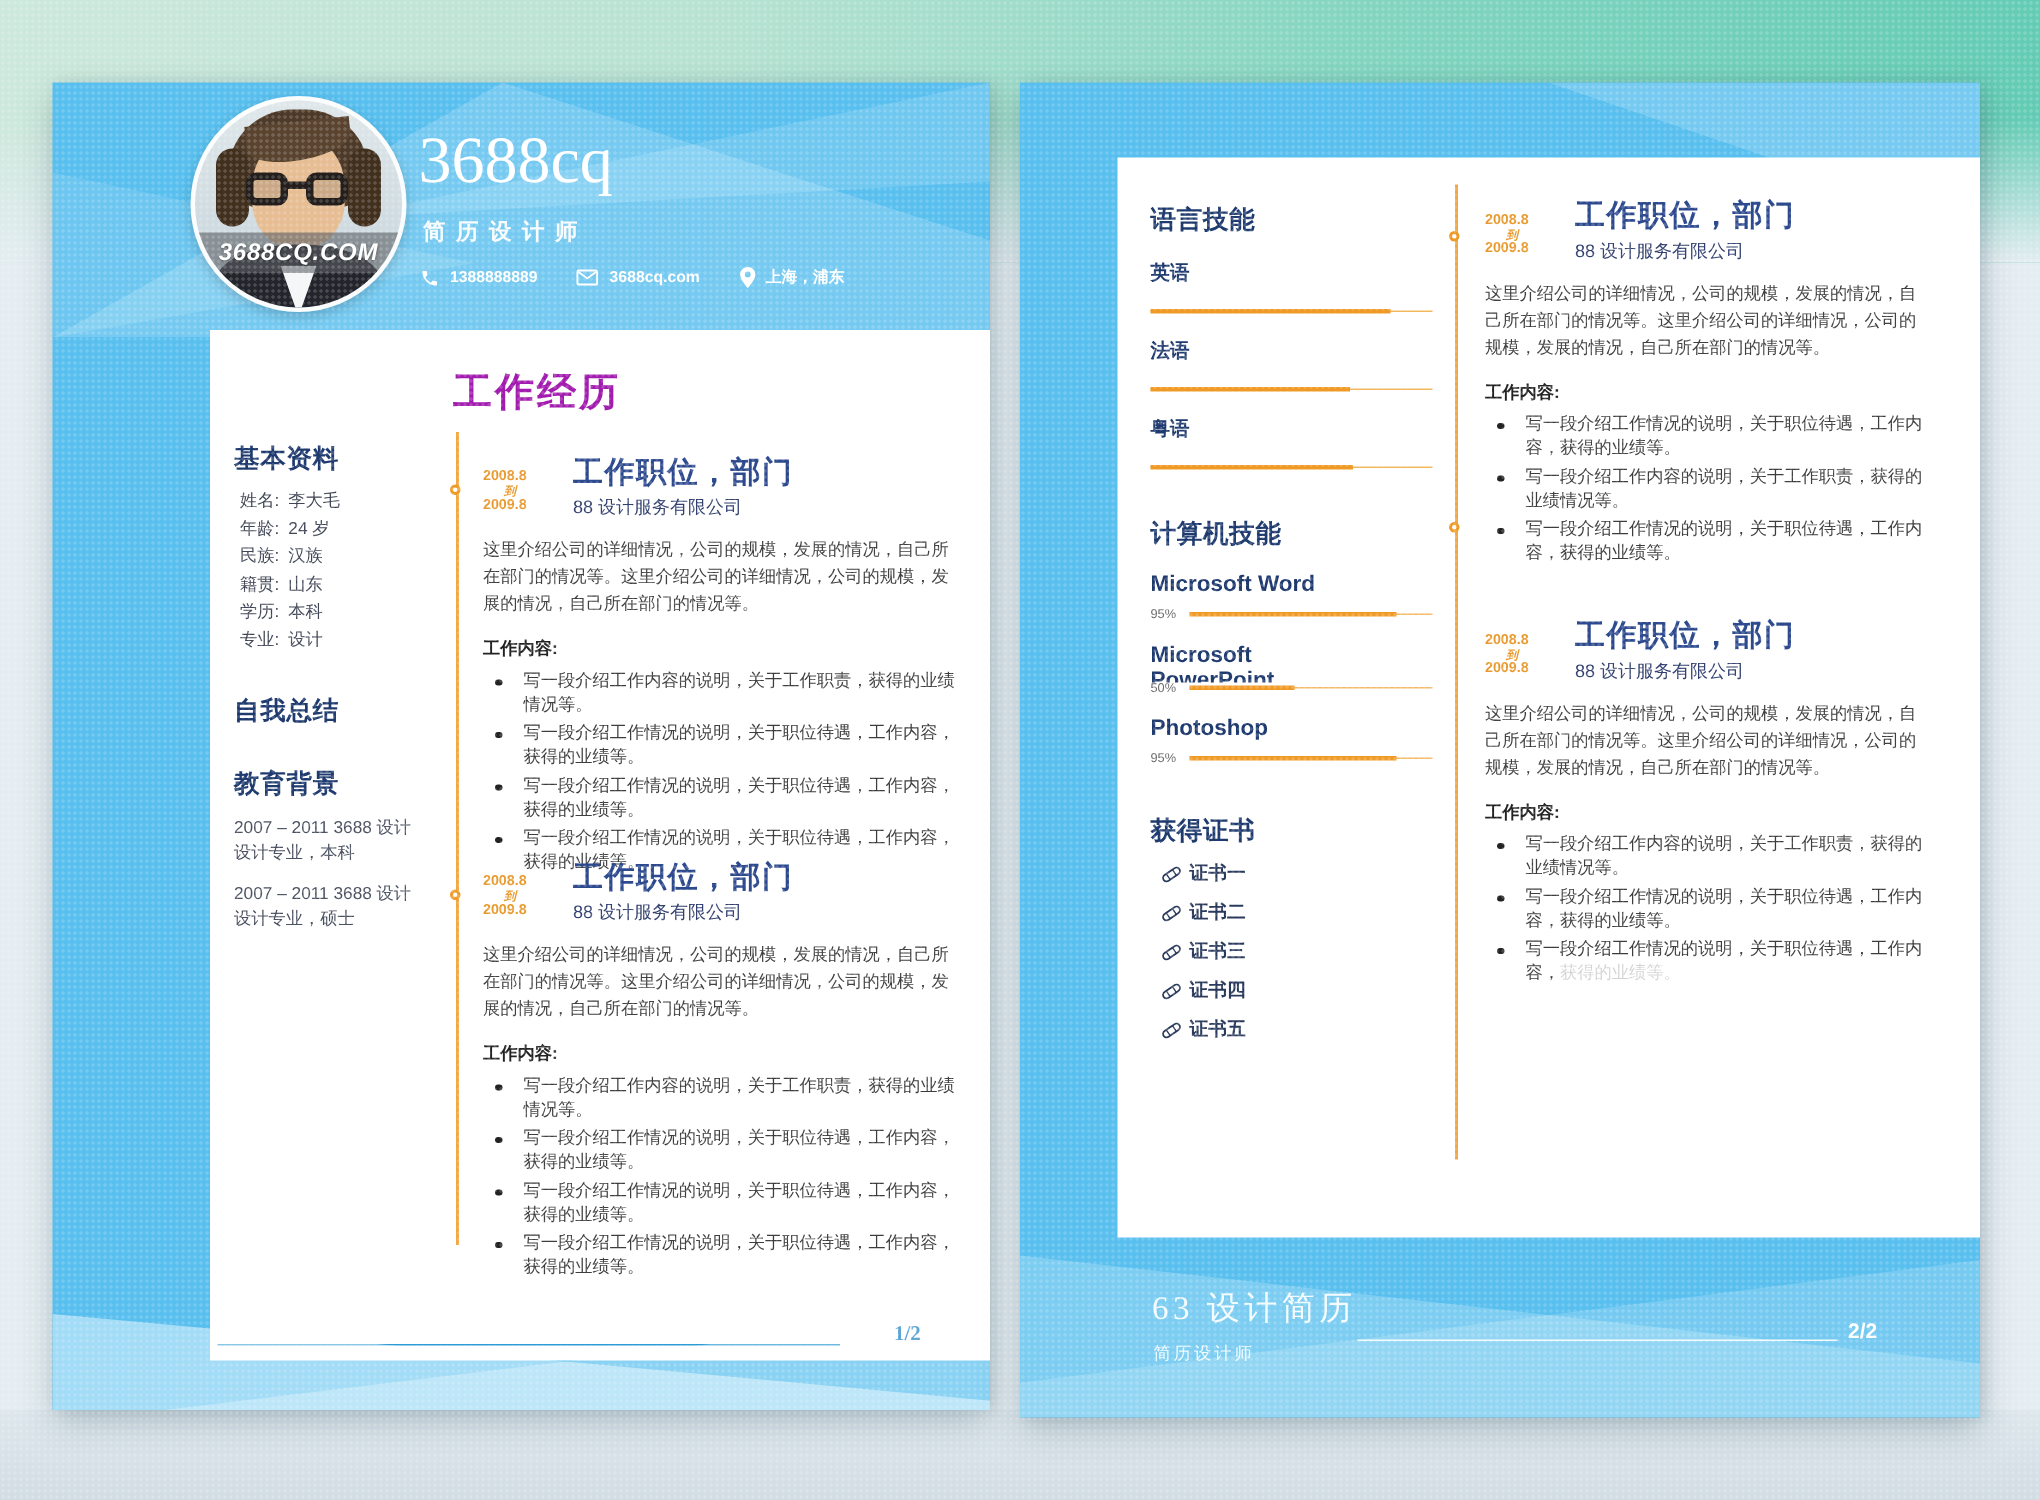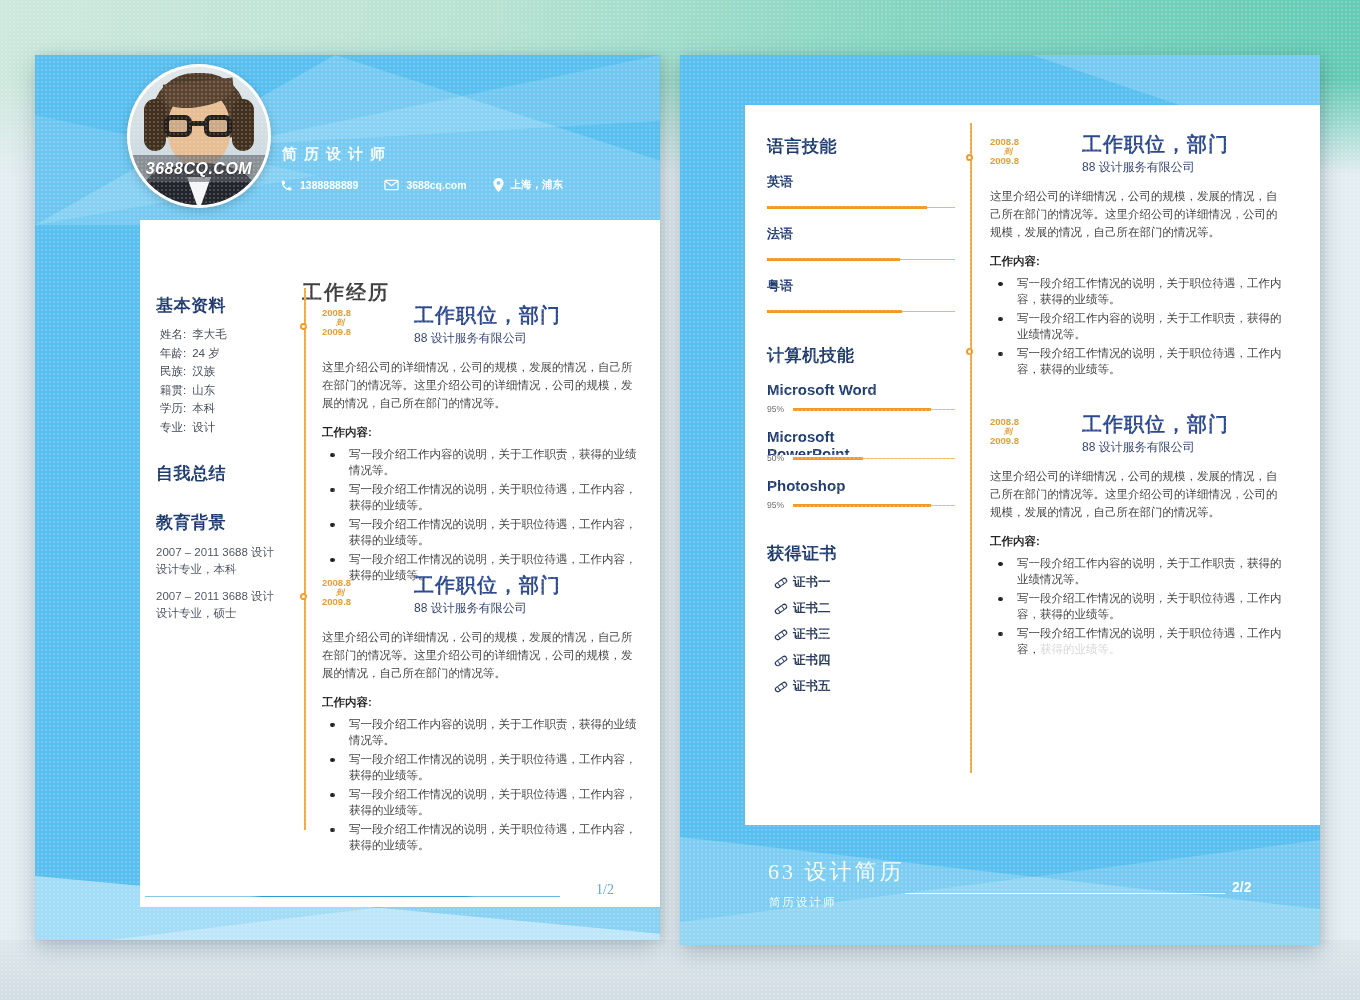--- a/index.html
+++ b/index.html
@@ -88,59 +88,59 @@
     color:#fff; font-size:10.5px; font-weight:bold; align-items:center; }
   .h-contact .ci { display:flex; align-items:center; gap:7px; }
   .h-contact svg { display:block; }
 
   
   .card { position:absolute; background:#fff; }
   #card1 { left:105px; top:165px; width:520px; height:687px; }
   #card2 { left:65px; top:50px; width:575px; height:720px; overflow:hidden; }
 
   .sec-title { color:#1e3a6e; font-weight:bold; font-size:17px; letter-spacing:.5px; }
-  .work-title { position:absolute; left:162px; top:24px; color:#404040; font-weight:bold;
-    font-size:20px; letter-spacing:2px;margin-top:35px; }
+  .work-title { position:absolute; left:162px; top:24px; color:#a21caf; font-weight:bold;
+    font-size:26px; letter-spacing:2px; }
 
   
   .col1 { position:absolute; left:16px; top:74px; width:140px; }
   .kv { font-size:11.5px; color:#3f4554; line-height:18.5px; padding-left:4px; }
   .kv .k { margin-right:6px; }
   .block-gap { margin-top:26px; }
   .summary-text { margin-top:10px; font-size:11.5px; color:#4a5160; line-height:18.5px; }
   .edu-item { margin-top:10px; font-size:11.5px; color:#4a5160; line-height:17px; }
 
   
   .tl { position:absolute; width:1.5px; background:#f2a844; }
   .tl-dot { position:absolute; width:7px; height:7px; border:2px solid #f09a26;
     border-radius:50%; background:#fff; }
 
   
   .exp { position:absolute; }
-  .exp-head { display:flex; align-items:flex-start;gap:32px; }
+  .exp-head { display:flex; align-items:center; }
   .exp-date { width:50px; flex:none; color:#e89a2e; font-size:9.5px; font-weight:bold;
     line-height:10.5px; text-align:left; padding-top:4px; }
   .exp-date .sep { display:block; font-size:8px; font-style:italic; padding-left:14px;
     line-height:8px; }
   .exp-ht { margin-left:10px; }
   .exp-title { color:#2e4a8f; font-size:20px; font-weight:600; letter-spacing:1px; line-height:22px; }
   .exp-co { color:#32406f; font-size:12px; margin-top:4px; }
   .exp-desc { margin-top:11px; font-size:11.5px; color:#404040; line-height:18px; }
   .exp-label { margin-top:13px; font-size:11.5px; font-weight:bold; color:#222; }
   .exp-ul { margin-top:7px; list-style:none; }
   .exp-ul li { position:relative; padding-left:27px; font-size:11.5px; color:#3d3d3d;
     line-height:15.5px; margin-bottom:4px; }
   .exp-ul li:before { content:""; position:absolute; left:8px; top:5.5px; width:4.5px;
     height:4.5px; border-radius:50%; background:#222; }
   .faded { opacity:.22; }
 
   
   .pgline1 { position:absolute; left:5px; top:676px; width:415px; height:1px; background:#2d9bd6; }
   .pgno1 { position:absolute; left:456px; top:662px; color:#1b80c4; font-size:14px;
-    font-weight:normal; font-family:"Liberation Serif","DejaVu Serif",serif; }
+    font-weight:bold; font-family:"Liberation Serif","DejaVu Serif",serif; }
 
   
   .col2 { position:absolute; left:22px; top:30px; width:188px; }
   .lang-name { font-size:13px; font-weight:bold; color:#1e3a6e; margin-top:15px; }
   .bar { position:relative; height:5px; margin-top:14px; }
   .bar .rail { position:absolute; left:0; right:0; top:2px; height:1px; background:#f3b75f; }
   .bar .fill { position:absolute; left:0; top:1px; height:3px; background:#f09a26; }
   .skills-title { margin-top:30px;font-family:Liberation Serif, serif; }
   .skill-name { font-size:15px; font-weight:bold; color:#1e3a6e; margin-top:14px; line-height:17px; }
   .clip2 { height:27px; overflow:hidden; width:120px; }
@@ -178,20 +178,21 @@
     <div class="av-face"></div>
     <div class="av-fringe"></div>
     <div class="av-glass g-l"></div>
     <div class="av-glass g-r"></div>
     <div class="av-bridge"></div>
     <div class="av-suit"></div>
     <div class="av-shirt"></div>
     <div class="av-band">3688CQ.COM</div>
   </div>
 
+  <div class="h-name">3688cq</div>
   <div class="h-sub">简历设计师</div>
 
   <div class="h-contact">
     <span class="ci">
       <svg width="13" height="13" viewBox="0 0 24 24">
           <path fill="#ffffff" d="M6.6 10.8c1.4 2.8 3.8 5.1 6.6 6.6l2.2-2.2c.3-.3.7-.4 1-.2 1.1.4 2.3.6 3.6.6.6 0 1 .4 1 1V20c0 .6-.4 1-1 1C10.6 21 3 13.4 3 4c0-.6.4-1 1-1h3.5c.6 0 1 .4 1 1 0 1.2.2 2.4.6 3.6.1.3 0 .7-.2 1l-2.3 2.2z"></path>
         </svg>
       <span>1388888889</span>
     </span>
     <span class="ci">

